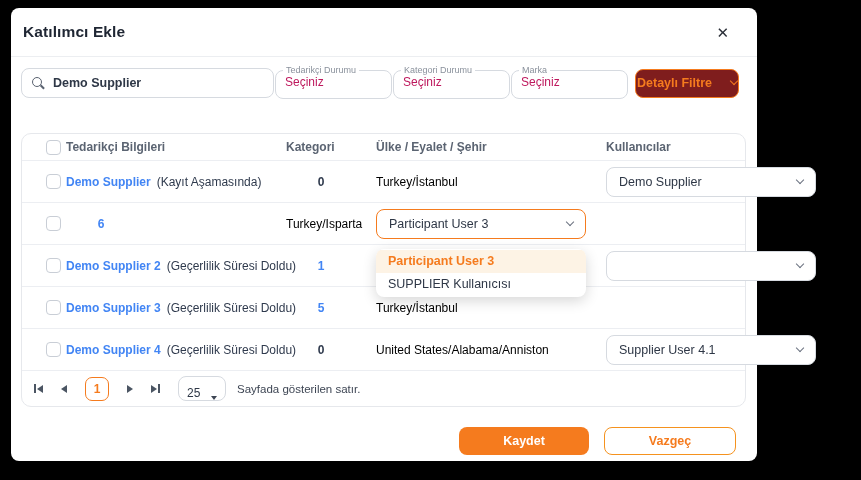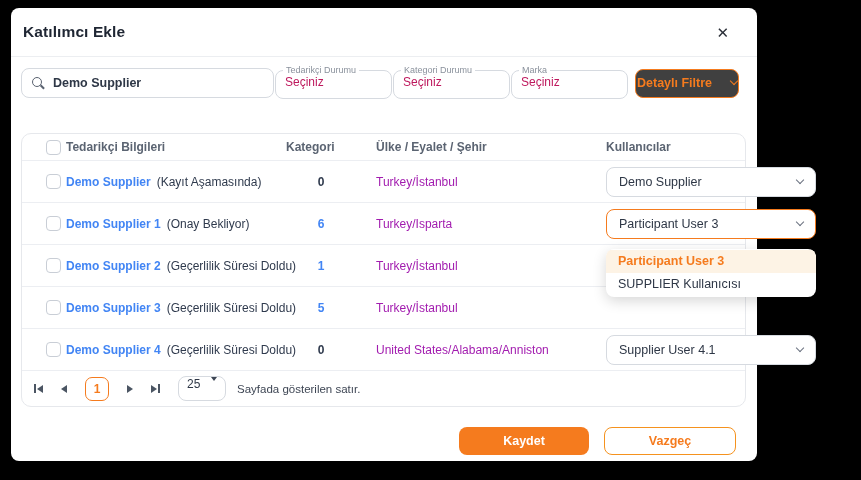--- a/index.html
+++ b/index.html
@@ -24,40 +24,40 @@
   .mag::after { content:''; position:absolute; width:5px; height:1.6px; background:#5A6270;
                 transform:rotate(45deg); left:8px; top:9.5px; }
   .search input { border:none; outline:none; font-size:12.5px; color:#2E3746; width:100%; font-weight:600; }
 
   fieldset.filter-select { width:117px; height:34px; border:1px solid #D6DAE0; border-radius:8px;
             margin-left:1px; padding:0 9px; position:relative; top:-1px; cursor:pointer; }
   fieldset.filter-select legend { font-size:9px; color:#8A919C; padding:0 3px; margin-left:-2px; }
   .fs-value { display:block; font-size:12px; color:#be185d; margin-top:0px; }
 
   .detail-filter { margin-left:auto; width:104px; height:29px; border:1.5px solid #F57B1E; border-radius:8px;
-                   background:#404040; color:#F57B1E; font-size:12.5px; font-weight:700; cursor:pointer;
+                   background:#7f1d1d; color:#F57B1E; font-size:12.5px; font-weight:700; cursor:pointer;
                    display:flex; align-items:center; justify-content:center; gap:19px; }
   .chev { width:6px; height:6px; border-right:1.7px solid #6B7280; border-bottom:1.7px solid #6B7280;
           transform:rotate(45deg); margin-top:-4px; flex:0 0 auto; }
   .chev.orange { border-color:#F57B1E; }
 
   
   .table { margin:24px 11px 0 10px; border:1px solid #E6E8EC; border-radius:10px; overflow:visible; }
   .row { display:grid; grid-template-columns:44px 220px 90px 230px 1fr; align-items:center;
          height:42px; border-bottom:1px solid #ECEEF2; }
   .row.thead { height:27px; }
   .th { font-size:12px; color:#5B6472; font-weight:700; }
   .cell.chk { display:flex; align-items:center; padding-left:24px; }
   .checkbox { width:15px; height:15px; border:1.5px solid #C9CED6; border-radius:4px; background:#fff; cursor:pointer; }
   .cell.name { display:flex; align-items:baseline; gap:6px; white-space:nowrap; }
   .supplier-link { font-size:12px; font-weight:600; color:#4285F4; text-decoration:none; cursor:pointer; }
   .status { font-size:12px; color:#2F3A4D; }
   .cell.cat { font-size:12px; color:#2F3A4D; width:70px; text-align:center; font-weight:600; }
   .cell.cat.is-link { color:#4285F4; cursor:pointer; }
-  .cell.loc { font-size:12px; color:#a21caf; }
+  .cell.loc { font-size:12px; color:#000000; }
   .cell.usr { position:relative; padding-right:14px; }
   .select { width:210px; height:30px; border:1px solid #D6DAE0; border-radius:8px; background:#fff;
             display:flex; align-items:center; justify-content:space-between; padding:0 12px;
             font-size:12.5px; color:#2E3746; cursor:pointer; }
   .select.open { border:1.5px solid #F57B1E; }
   .menu { position:absolute; left:0; top:40px; width:210px; background:#fff; border-radius:8px;
           box-shadow:0 4px 14px rgba(0,0,0,.16); z-index:20; overflow:hidden; padding:1px 0; }
   .opt { height:23px; display:flex; align-items:center; padding:0 12px; font-size:12.5px;
          color:#2E3746; cursor:pointer; white-space:nowrap; }
   .opt.active { background:#FDF3E5; color:#F57B1E; font-weight:700; }
@@ -66,21 +66,21 @@
   .pagination { display:flex; align-items:center; height:35px; padding:0 14px 0 12px; border-top:none; }
   .pg-btn { display:flex; align-items:center; gap:1px; cursor:pointer; margin-right:18px; }
   .tri { width:0; height:0; border-top:4px solid transparent; border-bottom:4px solid transparent; }
   .tri.left { border-right:6px solid #4B5563; }
   .tri.right { border-left:6px solid #4B5563; }
   .bar { width:2px; height:9px; background:#4B5563; }
   .page-box { width:24px; height:24px; border:1.5px solid #F57B1E; border-radius:7px; color:#F57B1E;
               font-size:12px; font-weight:700; display:flex; align-items:center; justify-content:center;
               margin-right:18px; cursor:pointer; }
   .page-size { width:48px; height:25px; border:1px solid #D6DAE0; border-radius:8px; display:flex;
-               align-items:flex-start; justify-content:space-between; padding:0 8px; font-size:12px;
+               align-items:flex-end; justify-content:space-between; padding:0 8px; font-size:12px;
                color:#2E3746; cursor:pointer; margin-right:11px; }
   .tri-down { width:0; height:0; border-left:3.5px solid transparent; border-right:3.5px solid transparent;
               border-top:4.5px solid #3E4654; }
   .pg-label { font-size:11.5px; color:#3E4654; }
   .pg-summary { margin-left:auto; font-size:11.5px; color:#4A5260; }
 
   
   .footer { display:flex; justify-content:flex-end; gap:15px; padding:20px 21px 0 0; }
   .btn { height:28px; border-radius:8px; font-size:12.5px; font-weight:700; cursor:pointer; }
   .btn.outline { width:132px; background:#fff; border:1.5px solid #F5921E; color:#F57B1E; }
@@ -146,24 +146,20 @@
           <span>Demo Supplier</span>
           <span class="chev"></span>
         </div>
       </span>
     </div>
 
     <div class="row">
       <span class="cell chk">
           <span class="checkbox"></span>
         </span>
-      <span class="cell name">
-        <a class="supplier-link">Demo Supplier 1</a>
-        <span class="status">(Onay Bekliyor)</span>
-      </span>
       <span class="cell cat is-link">6</span>
       <span class="cell loc">Turkey/Isparta</span>
       <span class="cell usr">
         <div class="select open">
           <span>Participant User 3</span>
           <span class="chev"></span>
         </div>
         <div class="menu">
           <div class="opt active">Participant User 3</div>
           <div class="opt">SUPPLIER Kullanıcısı</div>

